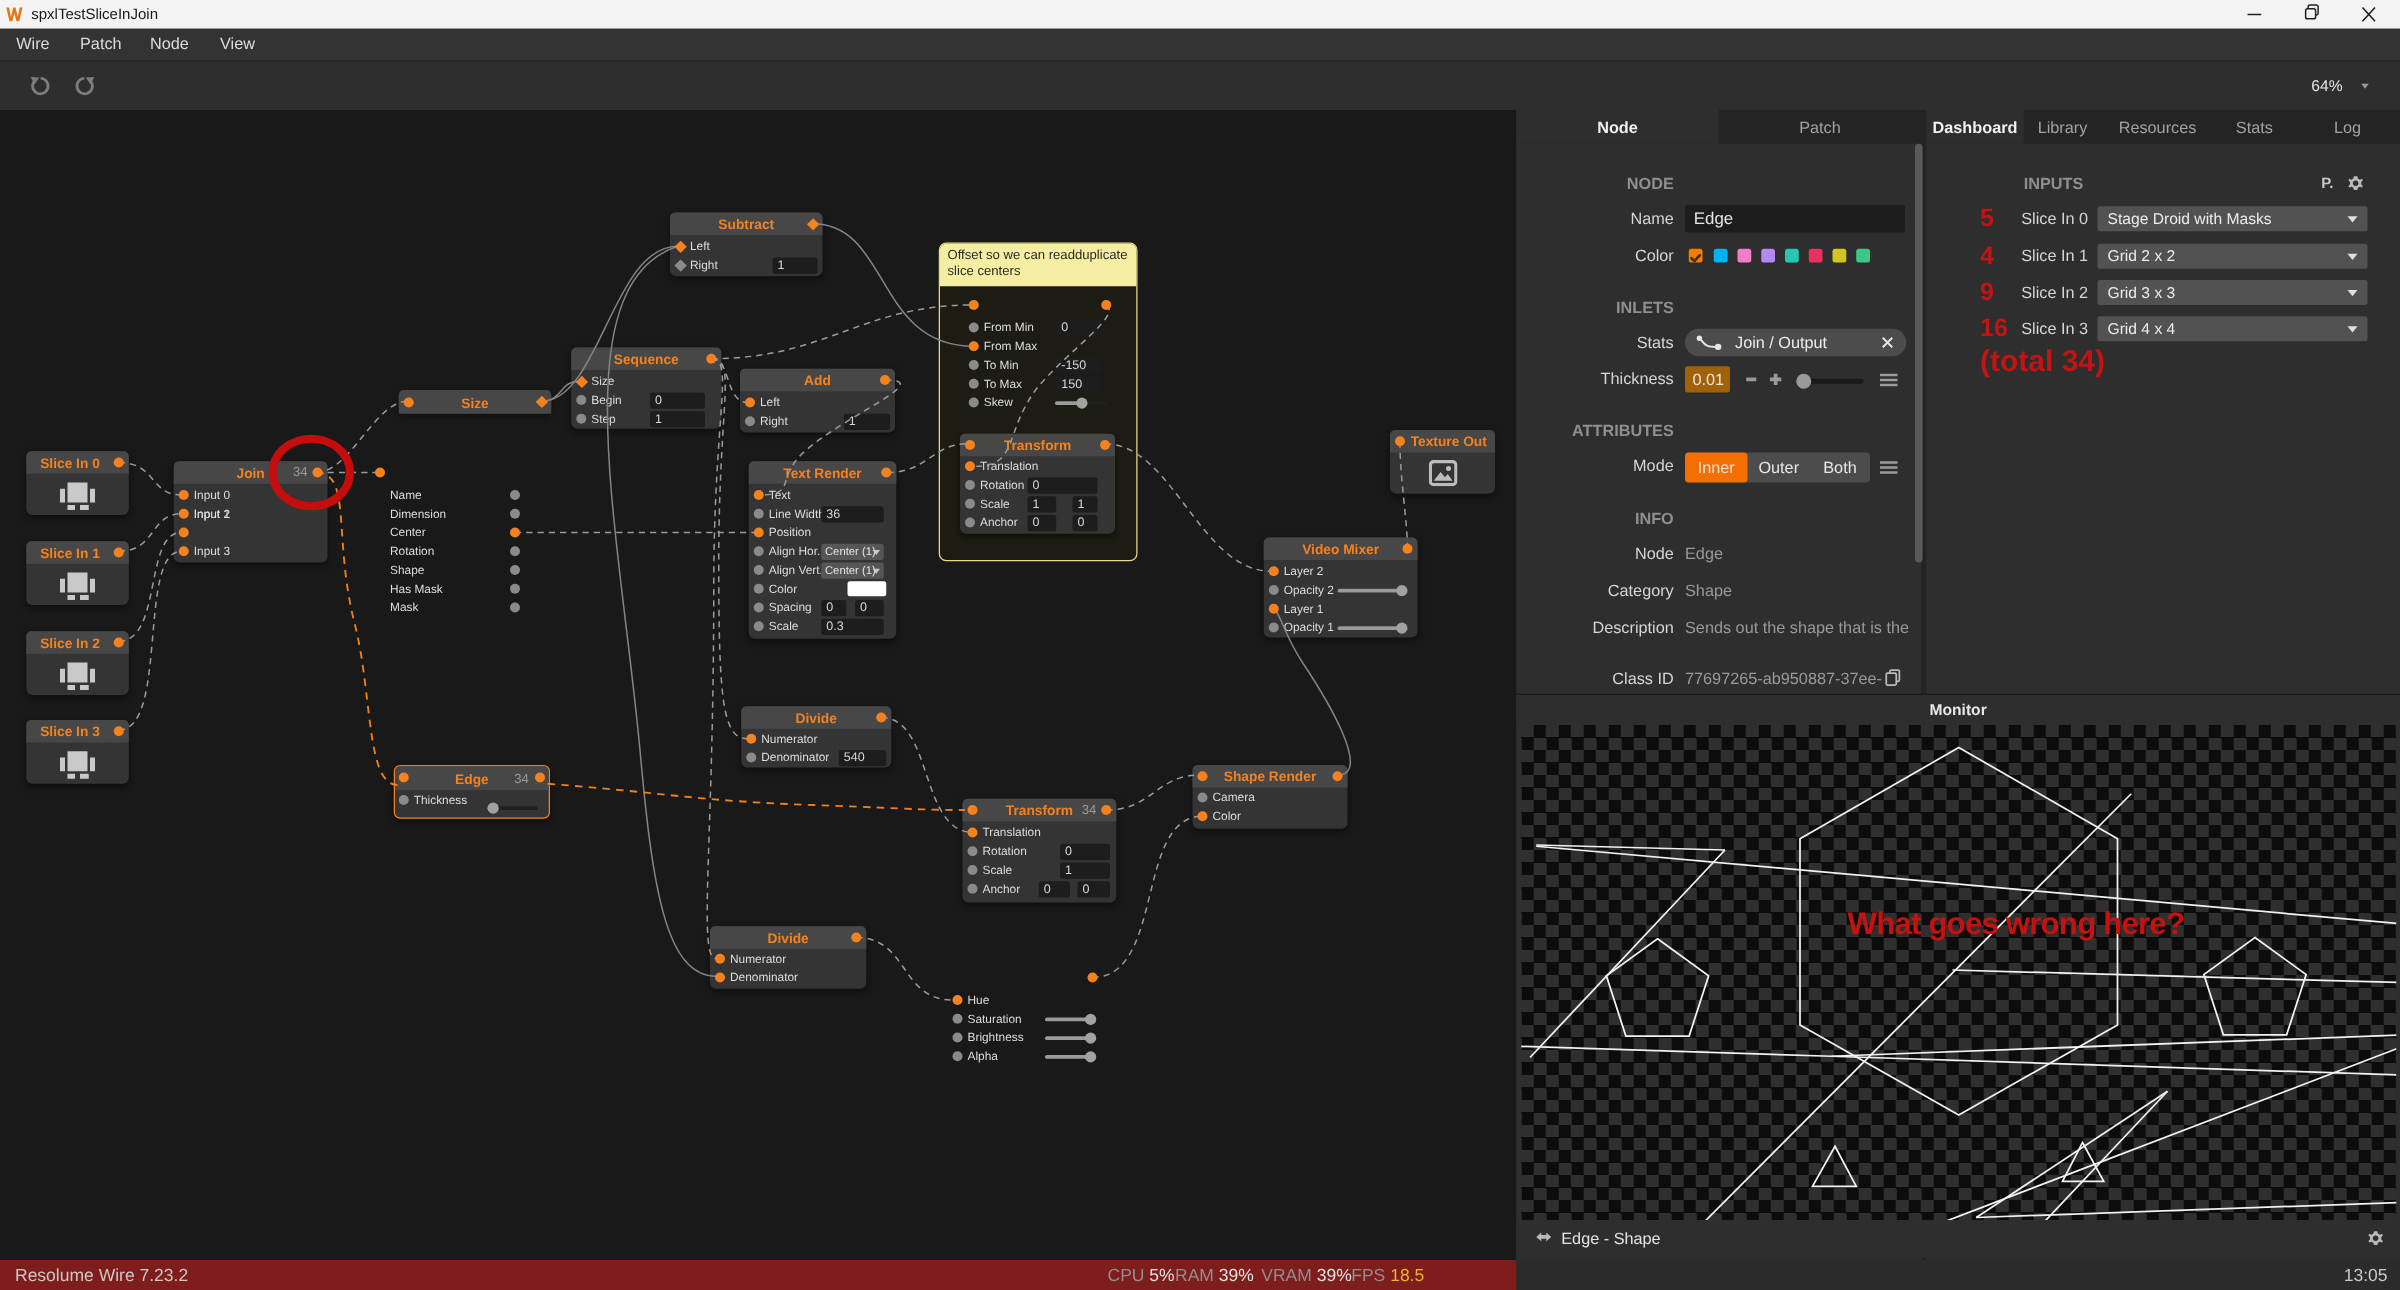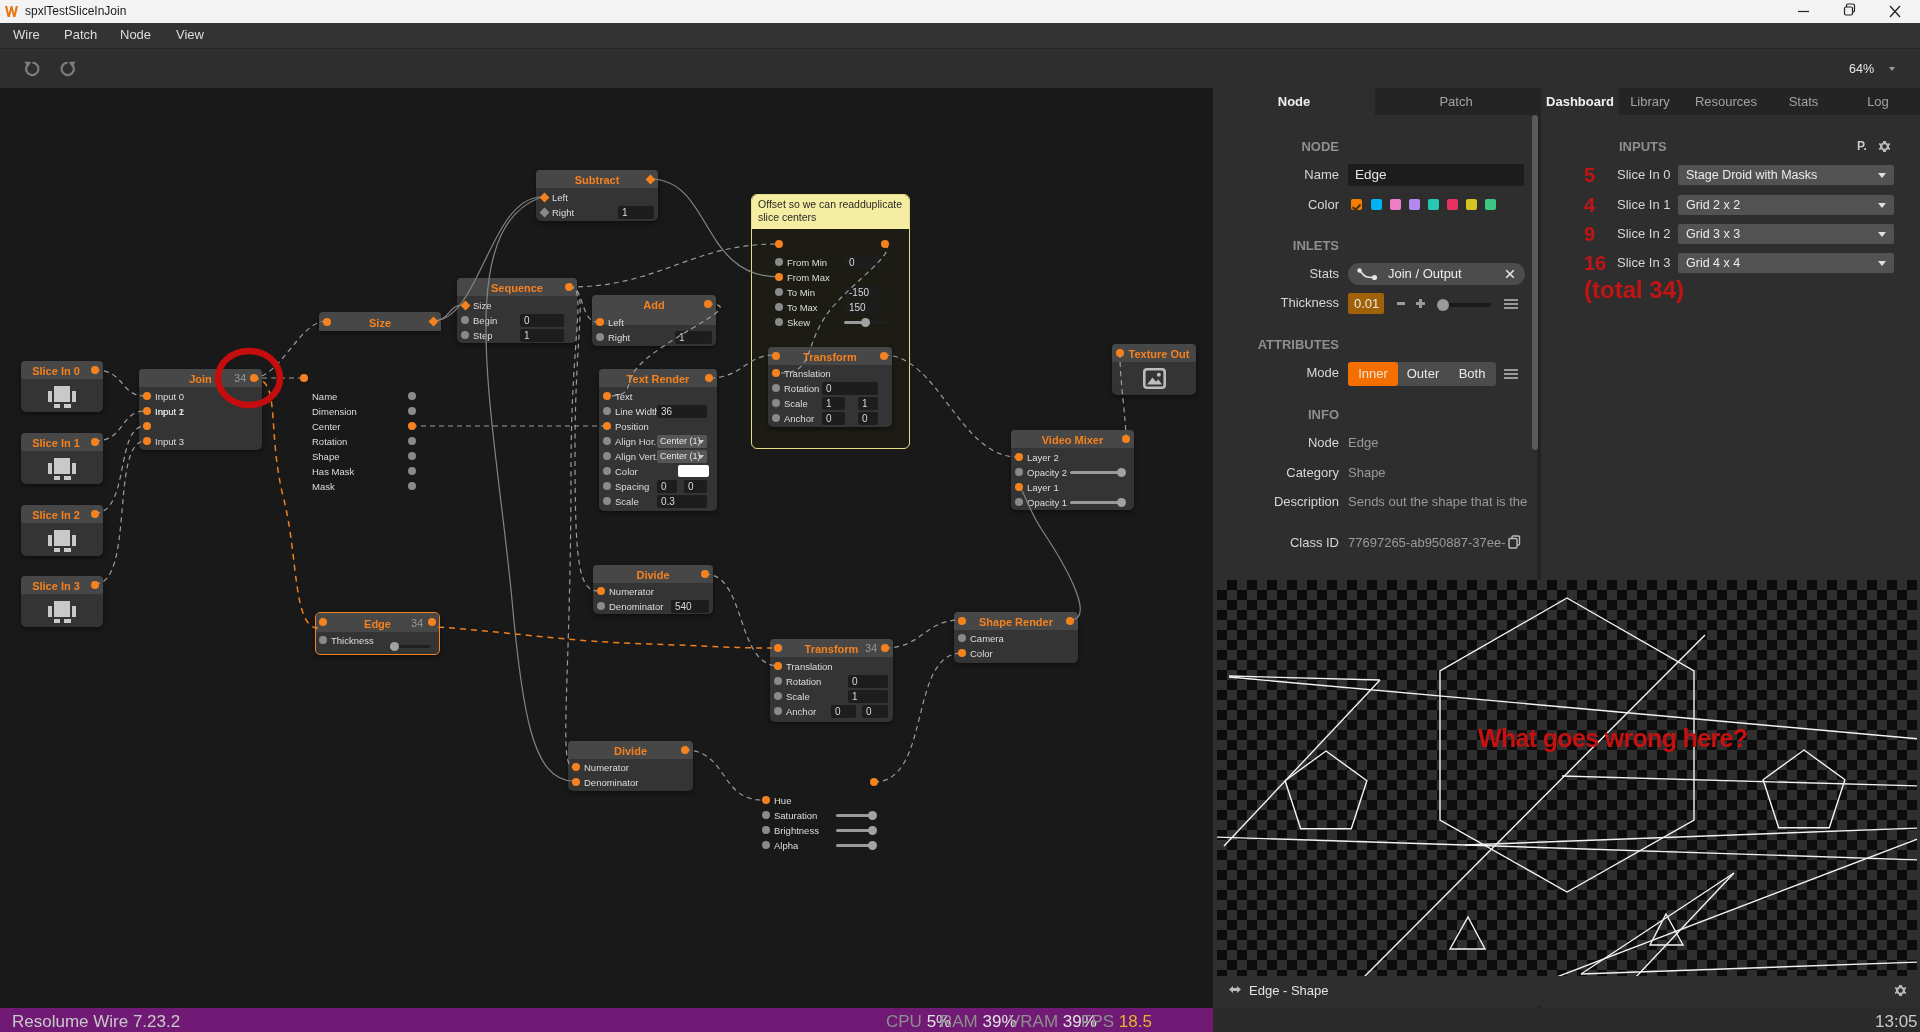--- a/index.html
+++ b/index.html
@@ -23,21 +23,21 @@
 .tabbar{position:absolute;top:0;height:27px;background:#242424}
 .tab{position:absolute;top:0;height:27px;line-height:27px;text-align:center;font-size:13px;color:#a2a2a2}
 .tab.active{background:#2e2e2e;color:#f0f0f0;font-weight:bold}
 .plabel{position:absolute;color:#d6d6d6;font-size:13px;text-align:right;width:120px}
 .psec{position:absolute;color:#8f8f8f;font-size:13px;font-weight:bold;text-align:right;width:120px}
 .pval{position:absolute;color:#9a9a9a;font-size:13px;white-space:nowrap}
 .red{position:absolute;color:#c21414;font-weight:bold}
 #monhead{position:absolute;left:1213px;top:555px;width:707px;height:25px;background:#2e2e2e;border-top:1px solid #1c1c1c;color:#e8e8e8;font-weight:bold;font-size:12.5px;text-align:center;line-height:25px}
 #checker{position:absolute;left:1217px;top:580px;width:700px;height:396px;background:repeating-conic-gradient(#2f2f2f 0% 25%,#0c0c0c 0% 50%) 10px 0/20px 20px}
 #edgebar{position:absolute;left:1213px;top:976px;width:707px;height:30px;background:#2e2e2e;color:#e4e4e4;font-size:13px}
-#statusbar{position:absolute;left:0;top:1008px;width:1872px;height:24px;background:#701a75;color:#c9c9c9;font-size:17px}
+#statusbar{position:absolute;left:0;top:1008px;width:1872px;height:24px;background:#7f1d1d;color:#c9c9c9;font-size:14px}
 .sb{position:absolute;top:4px}
 </style></head><body>
 <div id="root">
 
 <div id="titlebar">
 <svg class="abs" style="left:4px;top:4px" width="15" height="15" viewBox="0 0 15 15">
         <path d="M1 2 L3.6 13 L5.8 13 L7.5 6.5 L9.2 13 L11.4 13 L14 2 L11.8 2 L10.2 9.5 L8.4 2 L6.6 2 L4.8 9.5 L3.2 2 Z" fill="#e87511"></path>
       </svg>
 <div class="abs" style="left:25px;top:4px;font-size:12px;color:#1a1a1a">spxlTestSliceInJoin</div>
 <svg class="abs" style="left:1794px;top:0" width="126" height="23" viewBox="0 0 126 23">
@@ -181,21 +181,21 @@
         <div class="node" style="left:536px;top:82px;width:122px;height:51px;">
           <div class="nh" style="height:18px;line-height:18px;"><span class="nt" style="position:relative;left:0px">Subtract</span></div>
         </div>
         <i class="pd" style="left:646.5px;top:87.5px;background:#f5821f"></i>
         <i class="pd" style="left:540.5px;top:105.5px;background:#f5821f"></i>
         <div class="rl" style="left:552px;top:102.5px;width:92px">Left</div>
         <i class="pd" style="left:540.5px;top:120.5px;background:#8a8a8a"></i>
         <div class="rl" style="left:552px;top:117.5px;width:92px">Right</div>
         <div class="vb" style="left:618px;top:117.5px;width:36px;text-align:left">1</div>
         <div class="node" style="left:592px;top:207px;width:124px;height:51px;">
-          <div class="nh" style="height:30px;line-height:18px;"><span class="nt" style="position:relative;left:0px">Add</span></div>
+          <div class="nh" style="height:18px;line-height:18px;"><span class="nt" style="position:relative;left:0px">Add</span></div>
         </div>
         <i class="pt" style="left:704px;top:212.0px;background:#f5821f"></i>
         <i class="pt" style="left:596px;top:230px;background:#f5821f"></i>
         <div class="rl" style="left:608px;top:227.5px;width:94px">Left</div>
         <i class="pt" style="left:596px;top:245px;background:#8a8a8a"></i>
         <div class="rl" style="left:608px;top:242.5px;width:94px">Right</div>
         <div class="vb" style="left:675px;top:242.5px;width:37px;text-align:left">1</div>
         <div class="node" style="left:599px;top:281px;width:118px;height:142px;">
           <div class="nh" style="height:18px;line-height:18px;"><span class="nt" style="position:relative;left:0px">Text Render</span></div>
         </div>
@@ -452,20 +452,21 @@
 <div class="abs" style="left:465px;top:106.6px;width:216px;height:20px;background:#525252;border-radius:2px;color:#ececec;font-size:12.5px;line-height:20px;padding-left:8px">Grid 2 x 2<span class="caret" style="right:8px;top:8px;border-left-width:4.5px;border-right-width:4.5px;border-top-width:5px;border-top-color:#e0e0e0"></span></div>
 <div class="red" style="left:371px;top:134.8px;font-size:20px">9</div>
 <div class="abs" style="left:404px;top:137.8px;color:#d6d6d6;font-size:13px">Slice In 2</div>
 <div class="abs" style="left:465px;top:135.8px;width:216px;height:20px;background:#525252;border-radius:2px;color:#ececec;font-size:12.5px;line-height:20px;padding-left:8px">Grid 3 x 3<span class="caret" style="right:8px;top:8px;border-left-width:4.5px;border-right-width:4.5px;border-top-width:5px;border-top-color:#e0e0e0"></span></div>
 <div class="red" style="left:371px;top:163.89999999999998px;font-size:20px">16</div>
 <div class="abs" style="left:404px;top:166.89999999999998px;color:#d6d6d6;font-size:13px">Slice In 3</div>
 <div class="abs" style="left:465px;top:164.89999999999998px;width:216px;height:20px;background:#525252;border-radius:2px;color:#ececec;font-size:12.5px;line-height:20px;padding-left:8px">Grid 4 x 4<span class="caret" style="right:8px;top:8px;border-left-width:4.5px;border-right-width:4.5px;border-top-width:5px;border-top-color:#e0e0e0"></span></div>
 <div class="red" style="left:371px;top:188px;font-size:24px">(total 34)</div>
 </div>
     </div>
+<div id="monhead">Monitor</div>
 <div id="checker"></div>
 <svg class="abs" style="left:1217px;top:580px" width="700" height="396" viewBox="0 0 700 396">
       <polygon points="350,18 477,91 477,240 350,312 223,240 223,91" stroke="#f2f2f2" stroke-width="1.4" fill="none"></polygon>
       <polygon points="109.0,171.0 149.9,200.7 134.3,248.8 83.7,248.8 68.1,200.7" stroke="#f2f2f2" stroke-width="1.4" fill="none"></polygon>
       <polygon points="587.0,170.0 627.9,199.7 612.3,247.8 561.7,247.8 546.1,199.7" stroke="#f2f2f2" stroke-width="1.4" fill="none"></polygon>
       <polygon points="251,337 268,369 233,369" stroke="#f2f2f2" stroke-width="1.4" fill="none"></polygon>
       <polygon points="449,334 466,365 433,365" stroke="#f2f2f2" stroke-width="1.4" fill="none"></polygon>
       <line x1="12" y1="96" x2="163" y2="100" stroke="#f2f2f2" stroke-width="1.4" fill="none"></line>
       <line x1="163" y1="100" x2="7" y2="266" stroke="#f2f2f2" stroke-width="1.4" fill="none"></line>
       <line x1="12" y1="97" x2="703" y2="159" stroke="#f2f2f2" stroke-width="1.4" fill="none"></line>

